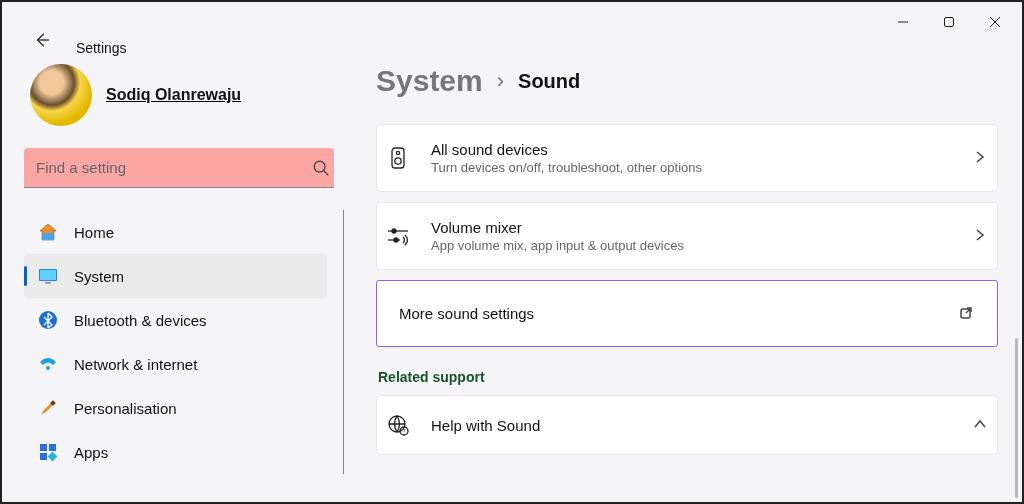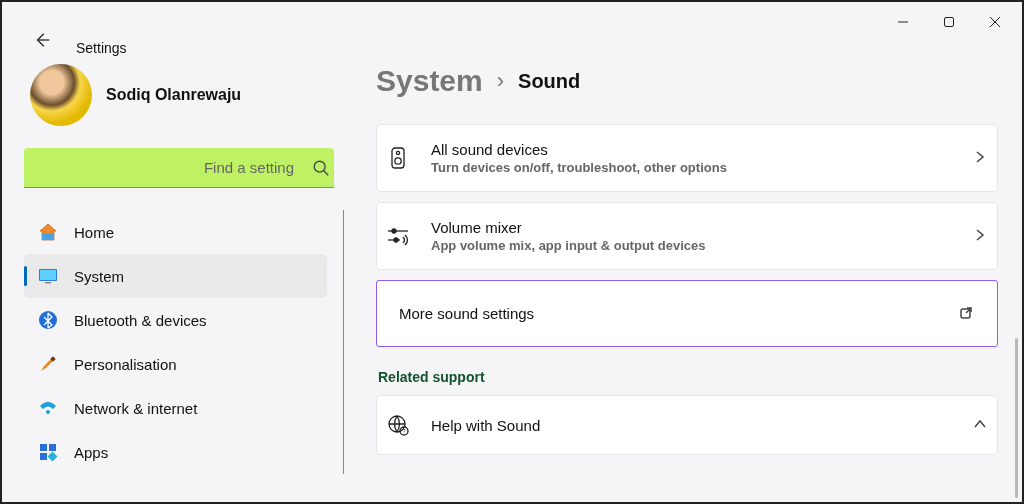--- a/index.html
+++ b/index.html
@@ -6,45 +6,45 @@
   body { background: #f5f5f7; width: 1024px; height: 504px; overflow: hidden; position: relative; border: 2px solid #222; }
   .titlebar { height: 40px; display: flex; align-items: center; justify-content: flex-end; padding: 0 4px; }
   .titlebar-controls { display: flex; gap: 0; }
   .tb-btn { width: 46px; height: 32px; display:flex; align-items:center; justify-content:center; cursor:pointer; }
   .tb-btn svg { width: 12px; height: 12px; stroke:#222; stroke-width:1; fill:none; }
   .header-row { position:absolute; top:22px; left:30px; display:flex; align-items:center; gap:24px; }
   .back-btn { width:20px; height:20px; display:flex; align-items:center; justify-content:center; cursor:pointer; }
   .back-btn svg { width:18px; height:18px; stroke:#222; stroke-width:1.4; fill:none; }
   .app-title { font-size:14px; color:#111;margin-top:16px; }
   .sidebar { position:absolute; left:22px; top:62px; width:320px; }
-  .profile { display:flex; align-items:center; gap:14px; margin-bottom:22px; padding-left:6px;}
+  .profile { display:flex; align-items:center; gap:14px; margin-bottom:22px; padding-left:6px;text-decoration:underline;}
   .avatar { width:62px; height:62px; border-radius:50%; background: radial-gradient(circle at 35% 30%, #f0c89b 20%, #6b4e2e 38%, #f8d54a 48%, #e2b800 70%); background-color:#e5e5e5; }
   .username { font-size:16px; font-weight:600; color:#111; }
   .search-wrap { position:relative; margin-bottom:22px; }
-  .search { width:310px; height:40px; border:none; border-bottom:1.5px solid #888; background:#bef264; padding:0 40px 0 12px; font-size:15px; color:#555; border-radius:4px 4px 0 0;text-align:right; }
+  .search { width:310px; height:40px; border:none; border-bottom:1.5px solid #888; background:#fca5a5; padding:0 40px 0 12px; font-size:15px; color:#555; border-radius:4px 4px 0 0; }
   .search::placeholder { color:#666; }
   .search-icon { position:absolute; right:14px; top:11px; width:18px; height:18px; }
   .search-icon svg { width:18px; height:18px; stroke:#444; stroke-width:1.5; fill:none; }
   .nav { list-style:none; border-right:1.5px solid #888; padding-right:16px; }
   .nav-item { height:44px; display:flex; align-items:center; gap:16px; padding-left:14px; border-radius:5px; cursor:pointer; font-size:15px; color:#111; position:relative; }
   .nav-item.selected { background:#eaeaea; }
   .nav-item.selected::before { content:""; position:absolute; left:0; top:12px; bottom:12px; width:3px; background:#0067c0; border-radius:2px; }
   .nav-icon { width:20px; height:20px; display:flex; align-items:center; justify-content:center; }
   .main { position:absolute; left:374px; top:62px; right:24px; bottom:4px; overflow:hidden; }
   .breadcrumb { display:flex; align-items:center; gap:14px; margin-bottom:26px; }
   .crumb-parent { font-size:30px; font-weight:600; color:#777; }
   .crumb-sep { font-size:22px; color:#777; }
   .crumb-current { font-size:20px; font-weight:600; color:#111; }
   .card { background:#fff; border:1px solid #e6e6e6; border-radius:5px; padding:16px 8px; display:flex; align-items:center; gap:20px; margin-bottom:10px; cursor:pointer; }
   .card.highlighted { border:1px solid #8b5cf6; border-radius:3px; padding:24px 22px; margin-top:6px; margin-bottom:22px; }
   .card-icon { width:26px; height:26px; display:flex; align-items:center; justify-content:center; flex-shrink:0; }
   .card-icon svg { width:24px; height:24px; stroke:#222; stroke-width:1.3; fill:none; }
   .card-body { flex:1; }
   .card-title { font-size:15px; color:#111; }
-  .card-sub { font-size:13px; color:#666; margin-top:2px;font-weight:bold; }
+  .card-sub { font-size:13px; color:#666; margin-top:2px; }
   .card-chevron { width:16px; height:16px; }
   .card-chevron svg { width:14px; height:14px; stroke:#444; stroke-width:1.5; fill:none; }
   .section-heading { font-size:14px; font-weight:600; color:#14532d; margin:6px 0 10px 2px; }
   .scroll-thumb { position:absolute; right:4px; top:336px; width:3px; height:160px; background:#b8b8b8; border-radius:2px; }
 </style>
 </head>
 <body>
 
 <div class="titlebar">
   <div class="titlebar-controls">
@@ -116,34 +116,34 @@
         <svg viewBox="0 0 20 20">
             <circle cx="10" cy="10" r="9" fill="#1f6fd8"></circle>
             <path d="M10 3 L14 7 L10 11 L14 15 L10 18 M10 3 L10 18 M6 7 L14 15 M6 15 L14 7" stroke="#fff" stroke-width="1.3" fill="none"></path>
           </svg>
       </span>
       <span>Bluetooth &amp; devices</span>
     </li>
     <li class="nav-item">
       <span class="nav-icon">
         <svg viewBox="0 0 20 20">
+            <path d="M2 8 Q10 0 18 8 L15 11 Q10 6 5 11 Z" fill="#1f9fe0"></path>
+            <circle cx="10" cy="14" r="2" fill="#1f9fe0"></circle>
+          </svg>
+      </span>
+      <span>Network &amp; internet</span>
+    </li>
+    <li class="nav-item">
+      <span class="nav-icon">
+        <svg viewBox="0 0 20 20">
             <path d="M3 17 L6 12 L14 4 L16 6 L8 14 Z" fill="#e88c2a"></path>
             <rect x="13" y="3" width="4" height="4" transform="rotate(45 15 5)" fill="#6b3a14"></rect>
           </svg>
       </span>
       <span>Personalisation</span>
-    </li>
-    <li class="nav-item">
-      <span class="nav-icon">
-        <svg viewBox="0 0 20 20">
-            <path d="M2 8 Q10 0 18 8 L15 11 Q10 6 5 11 Z" fill="#1f9fe0"></path>
-            <circle cx="10" cy="14" r="2" fill="#1f9fe0"></circle>
-          </svg>
-      </span>
-      <span>Network &amp; internet</span>
     </li>
     <li class="nav-item">
       <span class="nav-icon">
         <svg viewBox="0 0 20 20">
             <rect x="2" y="2" width="7" height="7" fill="#2b6fd8"></rect>
             <rect x="11" y="2" width="7" height="7" fill="#2b6fd8"></rect>
             <rect x="2" y="11" width="7" height="7" fill="#2b6fd8"></rect>
             <rect x="11" y="11" width="7" height="7" fill="#2bb0d8" transform="rotate(45 14.5 14.5)"></rect>
           </svg>
       </span>

